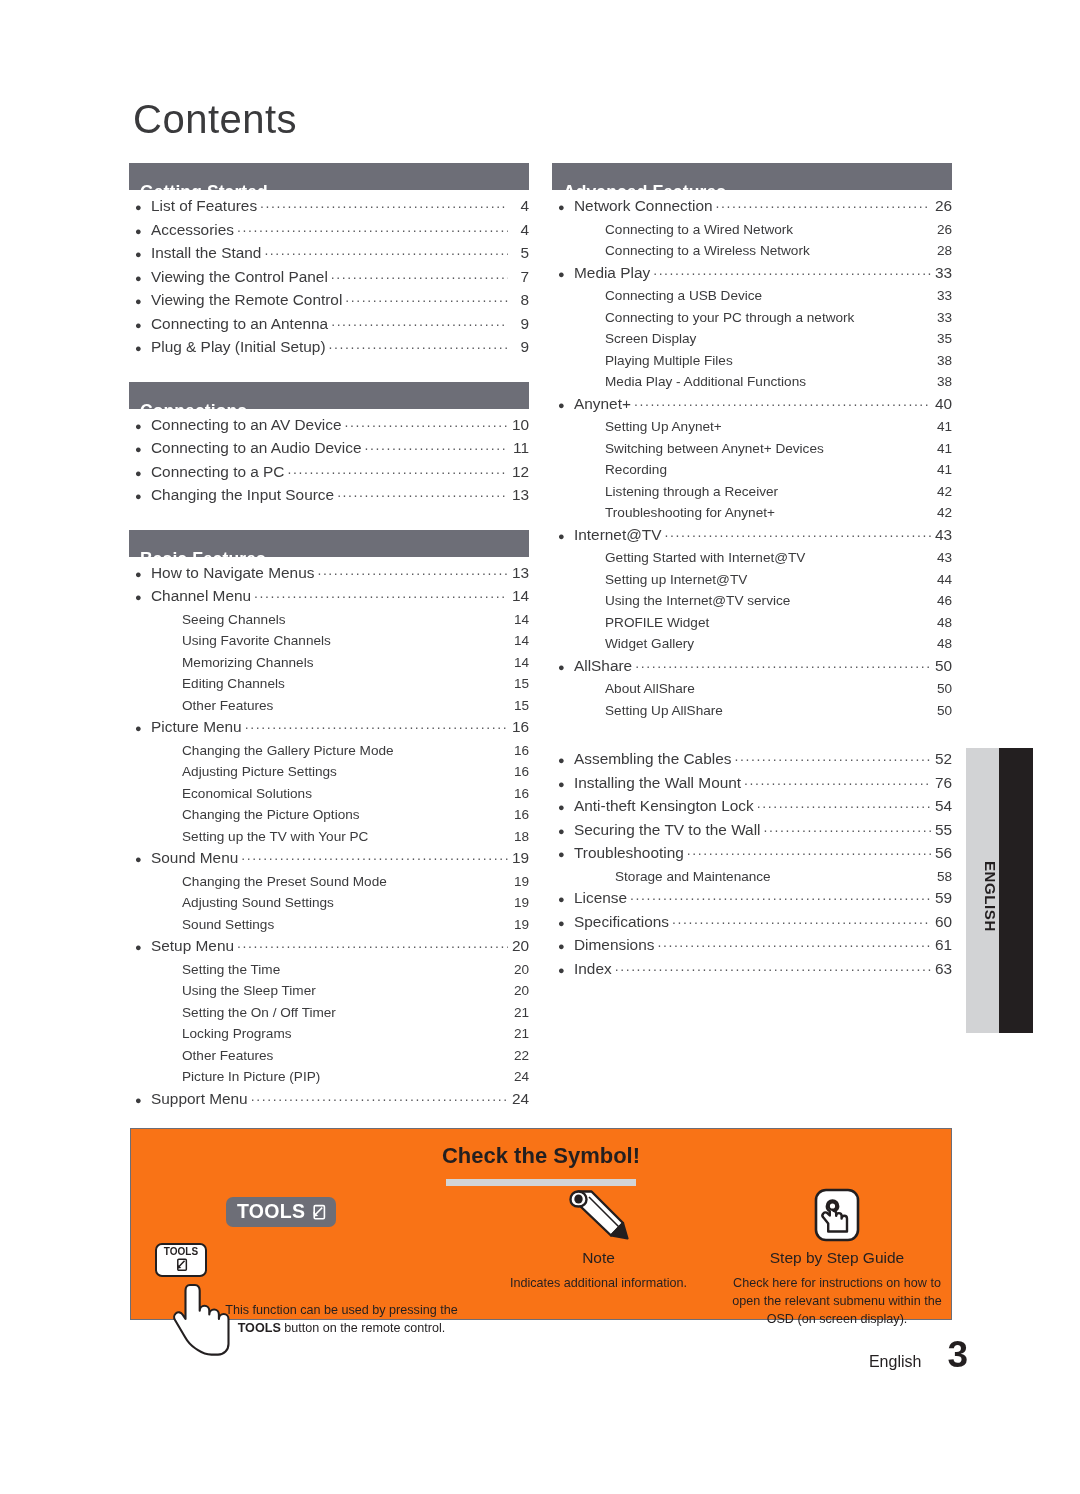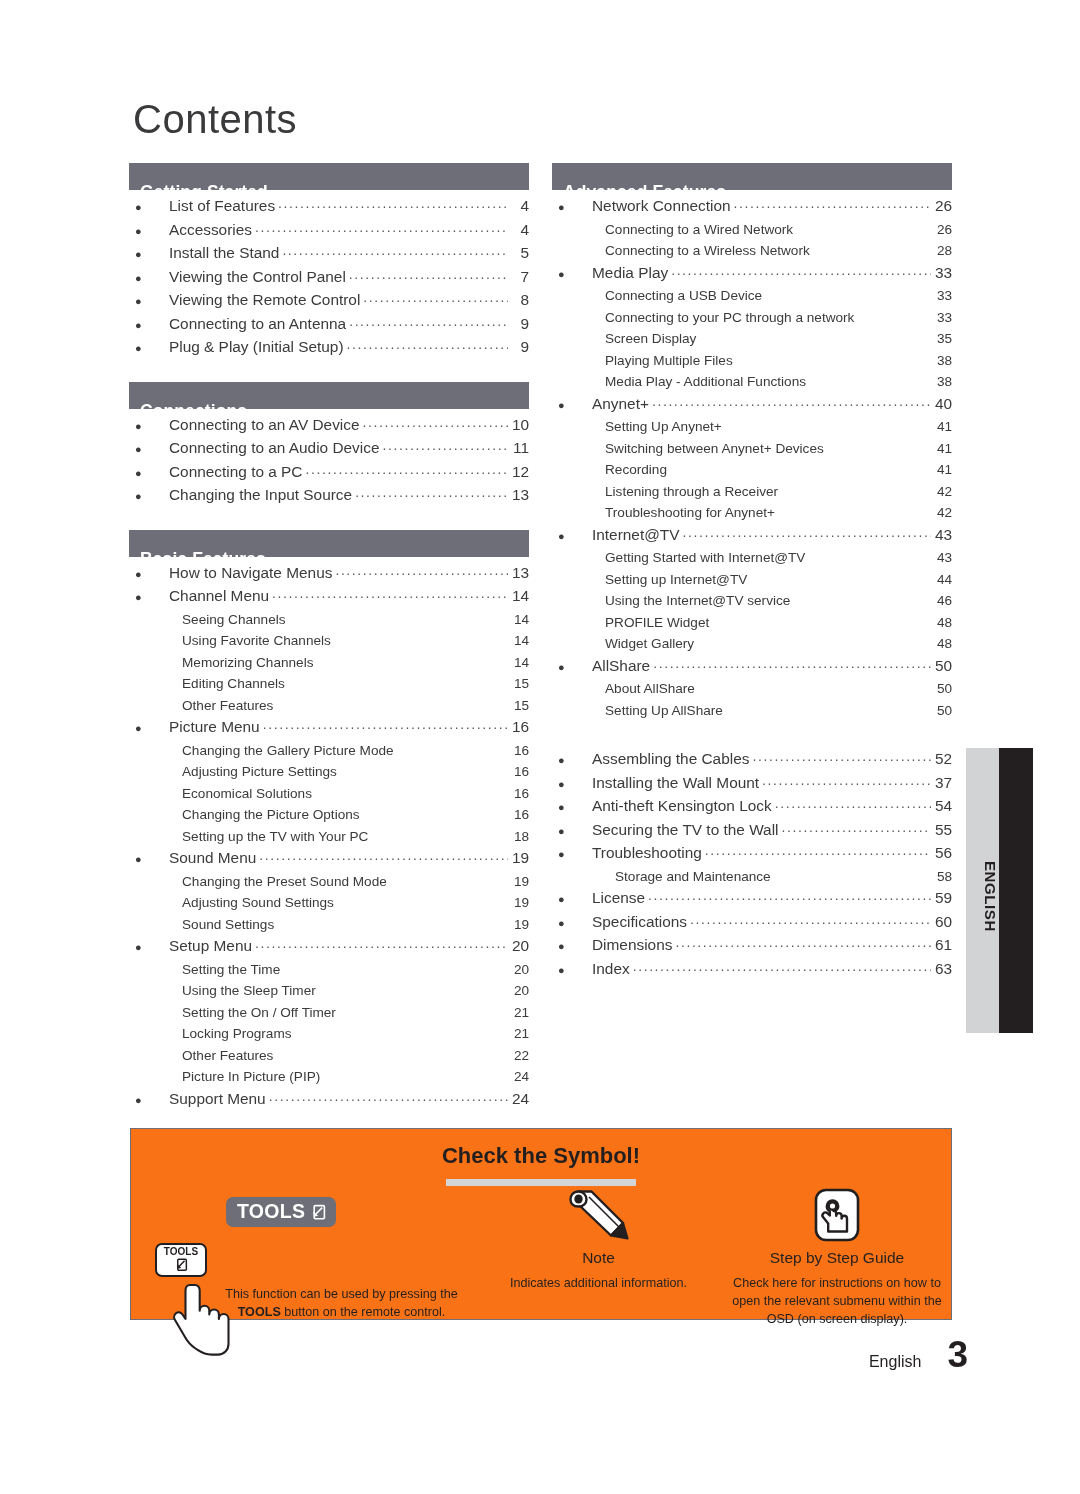--- a/index.html
+++ b/index.html
@@ -61,21 +61,21 @@
   }
   .entry .bullet {
     width: 22px;
     flex: 0 0 22px;
     text-align: left;
     padding-left: 6px;
     font-size: 11px;
     color: #3b3b3d;
     line-height: 21.5px;
   }
-  .entry .etext { flex: 0 0 auto; margin-left: 18px; }
+  .entry .etext { flex: 0 0 auto; }
   .entry .leader {
     flex: 1 1 auto;
     overflow: hidden;
     margin: 0 1px 0 3px;
     position: relative;
     top: -3px;
     letter-spacing: 1.6px;
     font-size: 14px;
     color: #58585b;
   }
@@ -186,21 +186,21 @@
     display: flex; flex-direction: column;
     align-items: center; justify-content: flex-start;
     padding-top: 2px;
     background: #fff;
   }
   #remote-key .kt {
     font-size: 10px; font-weight: 700; color: #231f20; line-height: 10px;
   }
   #tools-desc {
     position: absolute;
-    left: 78px; top: 98px;
+    left: 78px; top: 114px;
     width: 265px;
     text-align: center;
     font-size: 12.6px;
     line-height: 18px;
     color: #231f20;
   }
   #tools-desc b { font-weight: 700; }
 
   
   #cell-note { left: 345px; width: 245px; text-align: center; }
@@ -585,21 +585,21 @@
         <div class="entry">
           <span class="bullet">●</span>
           <span class="etext">Assembling the Cables</span>
           <span class="leader">..........................................................................................</span>
           <span class="pg">52</span>
         </div>
         <div class="entry">
           <span class="bullet">●</span>
           <span class="etext">Installing the Wall Mount</span>
           <span class="leader">..........................................................................................</span>
-          <span class="pg">37</span>
+          <span class="pg">76</span>
         </div>
         <div class="entry">
           <span class="bullet">●</span>
           <span class="etext">Anti-theft Kensington Lock</span>
           <span class="leader">..........................................................................................</span>
           <span class="pg">54</span>
         </div>
         <div class="entry">
           <span class="bullet">●</span>
           <span class="etext">Securing the TV to the Wall</span>

